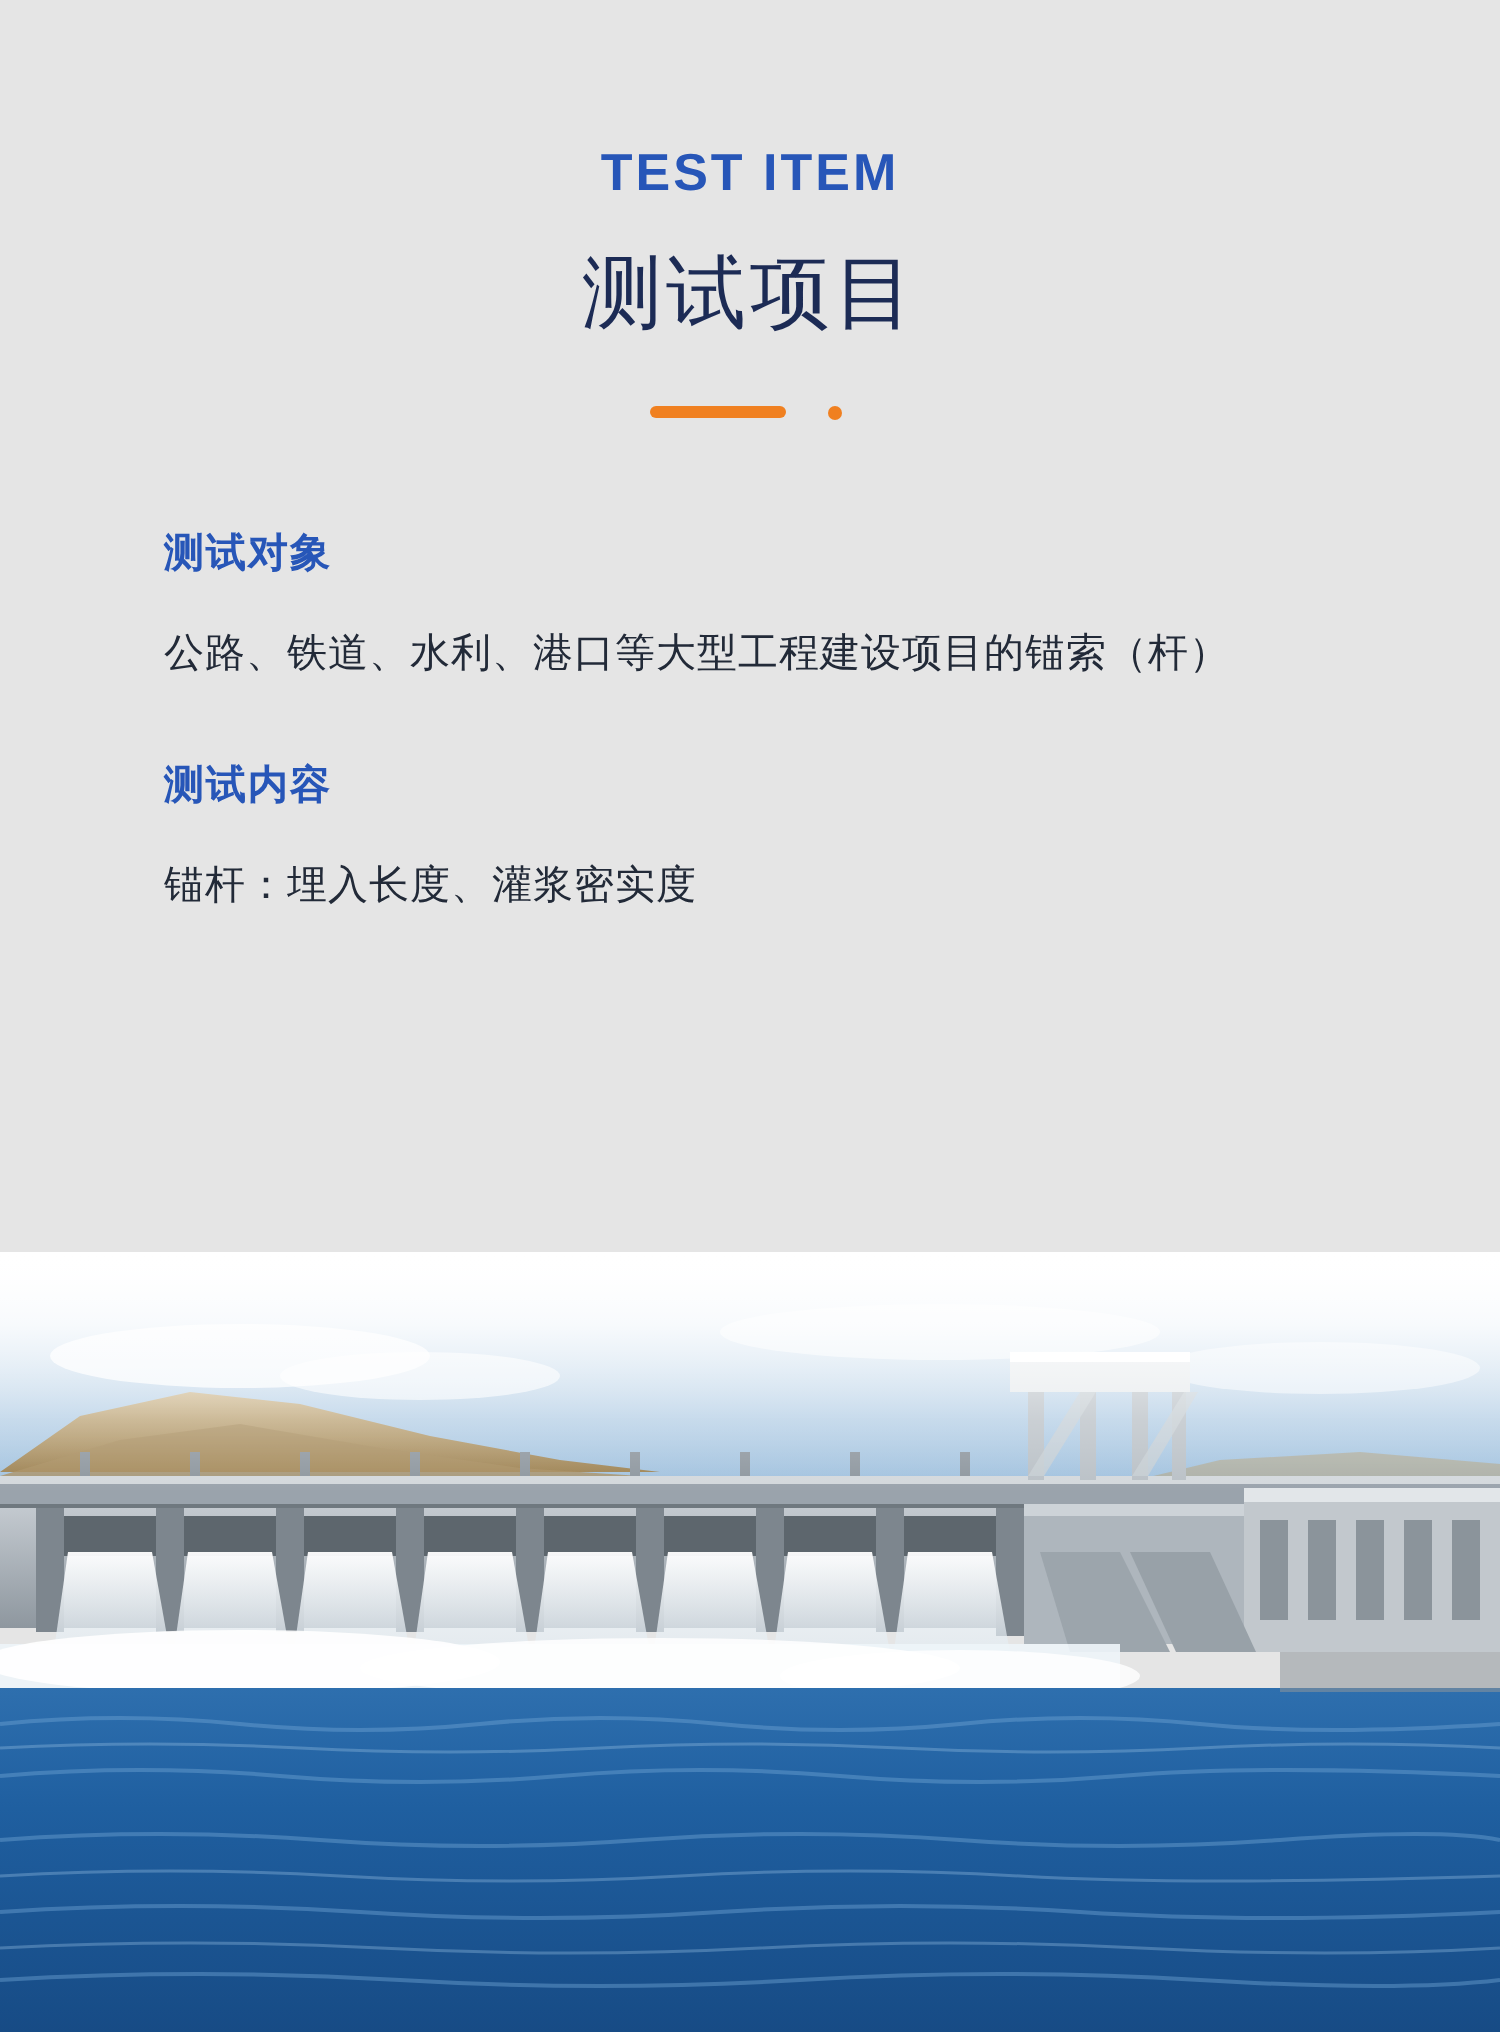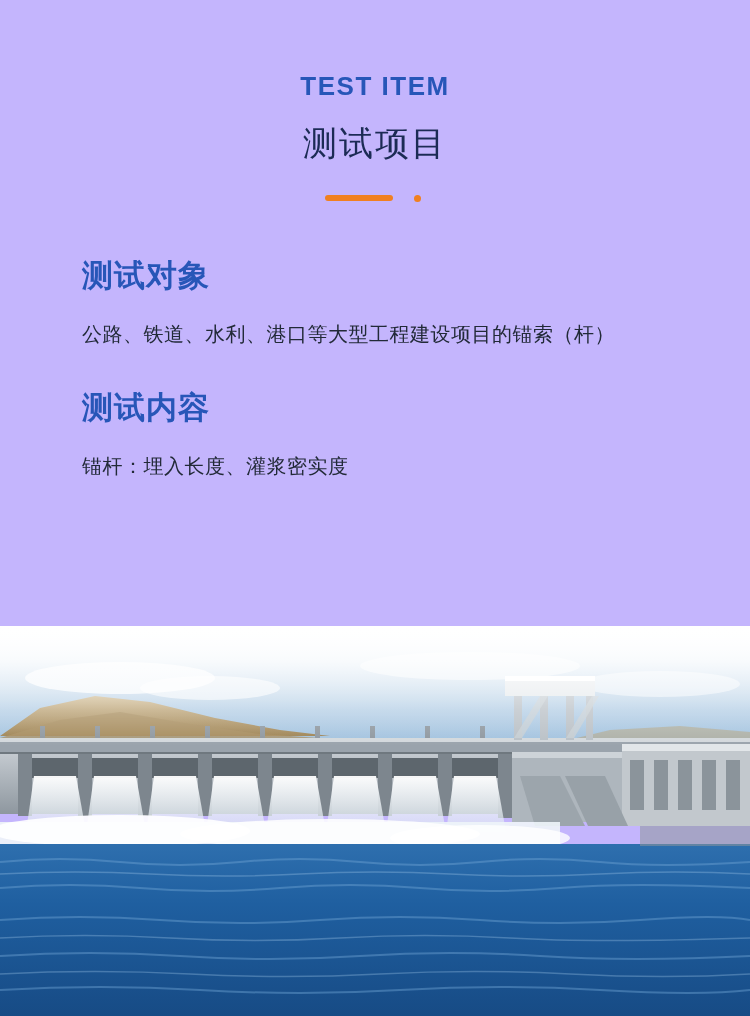--- a/index.html
+++ b/index.html
@@ -13,40 +13,40 @@
     background: #ffffff;
     font-family: "Liberation Sans", "DejaVu Sans", sans-serif;
     position: relative;
   }
 
   .page {
     position: relative;
     width: 750px;
     height: 1016px;
     overflow: hidden;
-    background: #c4b5fd;
+    background: #e5e5e5;
   }
 
   
   .header {
     position: relative;
     z-index: 5;
     padding-top: 72px;
     text-align: center;
   }
   .title-en {
     font-size: 26px;
     font-weight: bold;
     letter-spacing: 1.5px;
     color: #2756b8;
     line-height: 1.1;
   }
   .title-cn {
     margin-top: 22px;
-    font-size: 34px;
+    font-size: 40px;
     font-weight: 500;
     color: #1c2b55;
     letter-spacing: 2px;
     line-height: 1.2;
   }
   .divider {
     margin: 30px auto 0;
     width: 100px;
     height: 10px;
     position: relative;
@@ -76,21 +76,21 @@
     z-index: 5;
     padding: 52px 0 0 82px;
   }
   .section {
     margin-bottom: 34px;
   }
   .section:last-child {
     margin-bottom: 16px;
   }
   .section-heading {
-    font-size: 31px;
+    font-size: 20px;
     font-weight: bold;
     color: #2756b8;
     letter-spacing: 1px;
     margin-bottom: 20px;
   }
   .section-line {
     font-size: 20px;
     color: #222a38;
     letter-spacing: 0.5px;
     line-height: 1.75;

